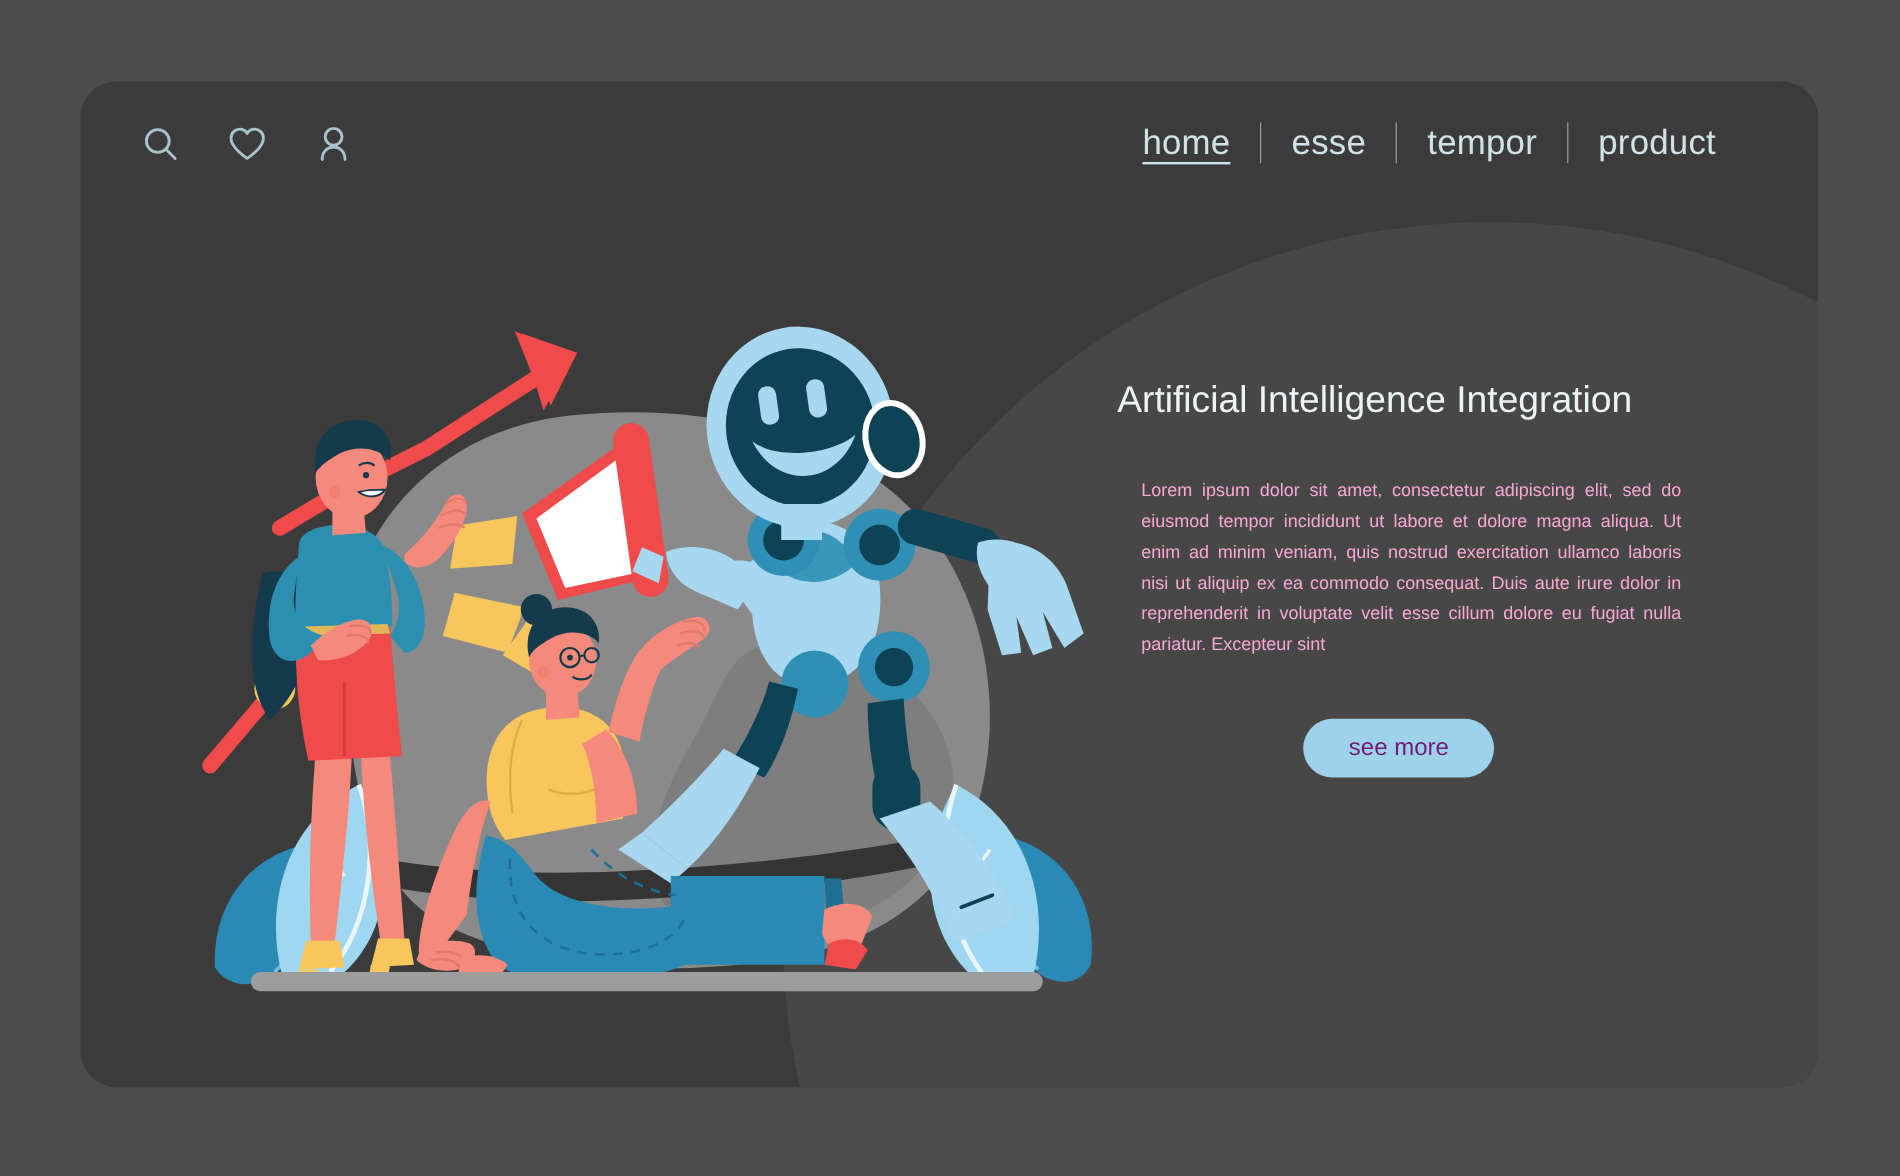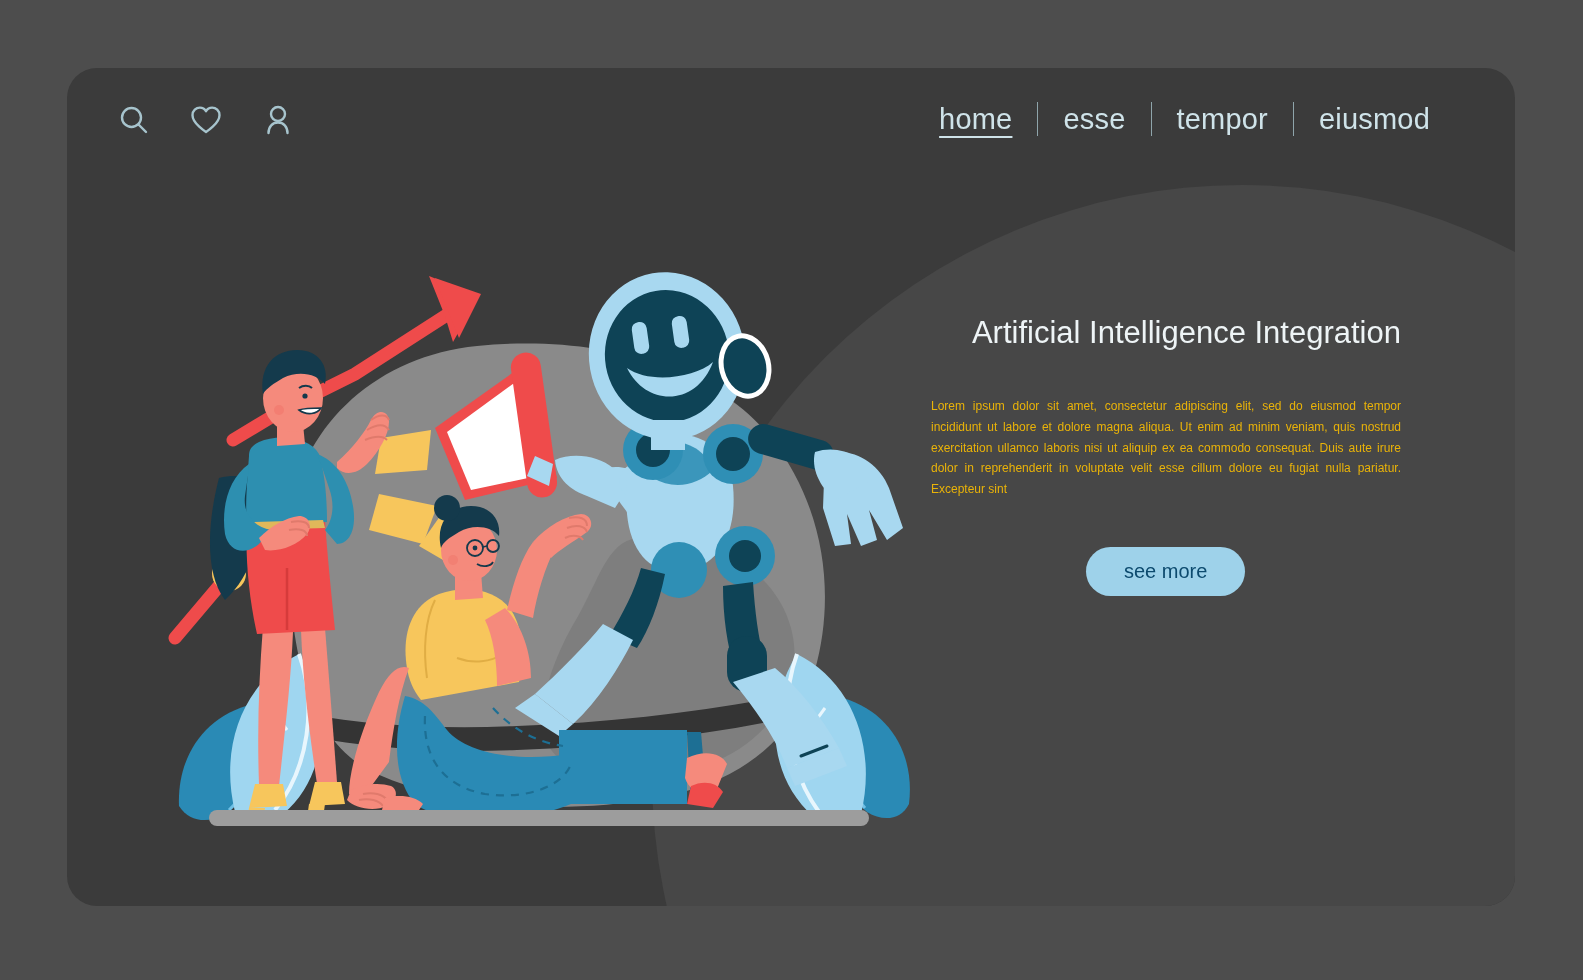--- a/index.html
+++ b/index.html
@@ -45,31 +45,30 @@
   #nav .nav-link.active{ text-decoration:underline; text-underline-offset:7px; text-decoration-thickness:2px; }
   #nav .nav-sep{
     display:inline-block; width:1px; height:34px; background:#9fb8c0; opacity:.85;
   }
 
   
   #copy{ position:absolute; left:864px; top:245px; width:470px; z-index:4; }
   #headline{
     font-size:31px; color:#eef4f6; font-weight:400; line-height:1.3;
     white-space:nowrap;
-    text-align:right;
   }
   #paragraph{
     margin-top:43px;
-    font-size:12px; line-height:1.72;
-    color:#eab308; text-align:justify;
+    font-size:15px; line-height:1.72;
+    color:#f9a8d4; text-align:justify;margin-left:20px;
   }
   #see-more{
     margin-top:48px; margin-left:155px;
     display:inline-block;
-    background:#9ed2ea; color:#0c4a6e;
+    background:#9ed2ea; color:#701a75;
     border:none; border-radius:26px;
     padding:13px 38px;
     font-size:20px; font-family:inherit;
     cursor:pointer;
   }
 
   
   #illustration{ position:absolute; left:100px; top:170px; width:760px; height:620px; z-index:3; }
   #illustration svg{ display:block; width:100%; height:100%; }
 </style>
@@ -102,21 +101,21 @@
       </span>
     </div>
 
     <nav id="nav">
       <a class="nav-link active" href="#">home</a>
       <span class="nav-sep"></span>
       <a class="nav-link" href="#">esse</a>
       <span class="nav-sep"></span>
       <a class="nav-link" href="#">tempor</a>
       <span class="nav-sep"></span>
-      <a class="nav-link" href="#">eiusmod</a>
+      <a class="nav-link" href="#">product</a>
     </nav>
 
     <div id="copy">
       <h1 id="headline">Artificial Intelligence Integration</h1>
       <p id="paragraph">Lorem ipsum dolor sit amet, consectetur adipiscing elit, sed do eiusmod tempor incididunt ut labore et dolore magna aliqua. Ut enim ad minim veniam, quis nostrud exercitation ullamco laboris nisi ut aliquip ex ea commodo consequat. Duis aute irure dolor in reprehenderit in voluptate velit esse cillum dolore eu fugiat nulla pariatur. Excepteur sint</p>
       <button id="see-more">see more</button>
     </div>
 
     <div id="illustration">
       <svg viewBox="0 0 760 620" xmlns="http://www.w3.org/2000/svg">

